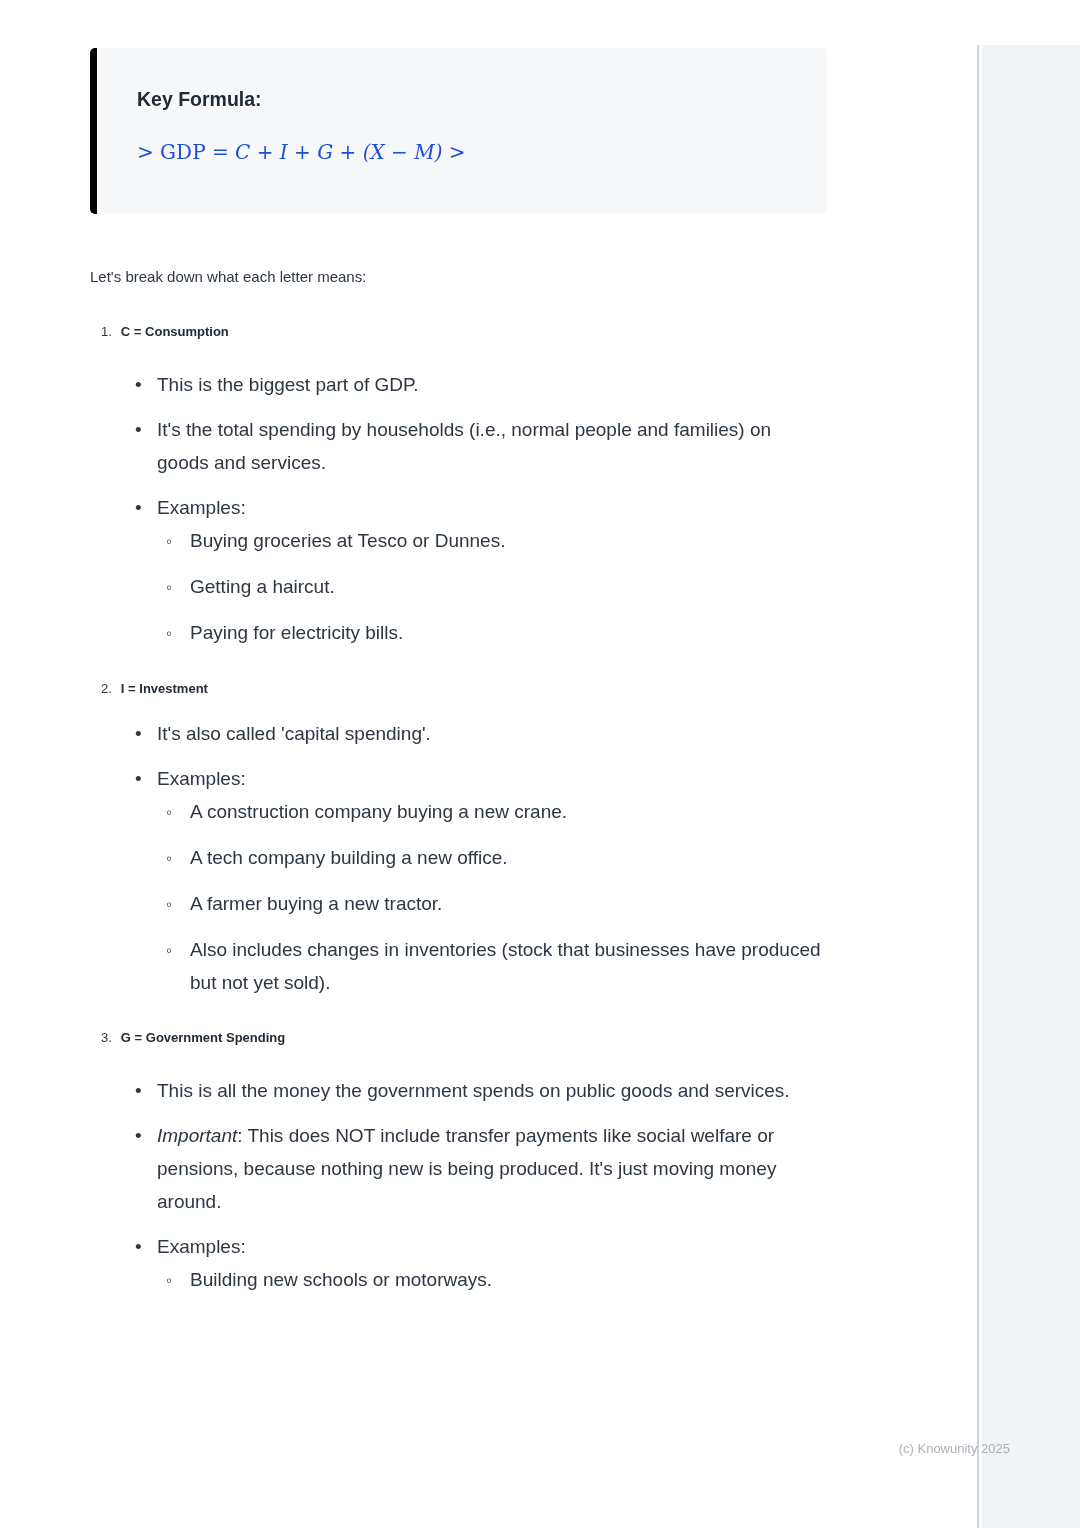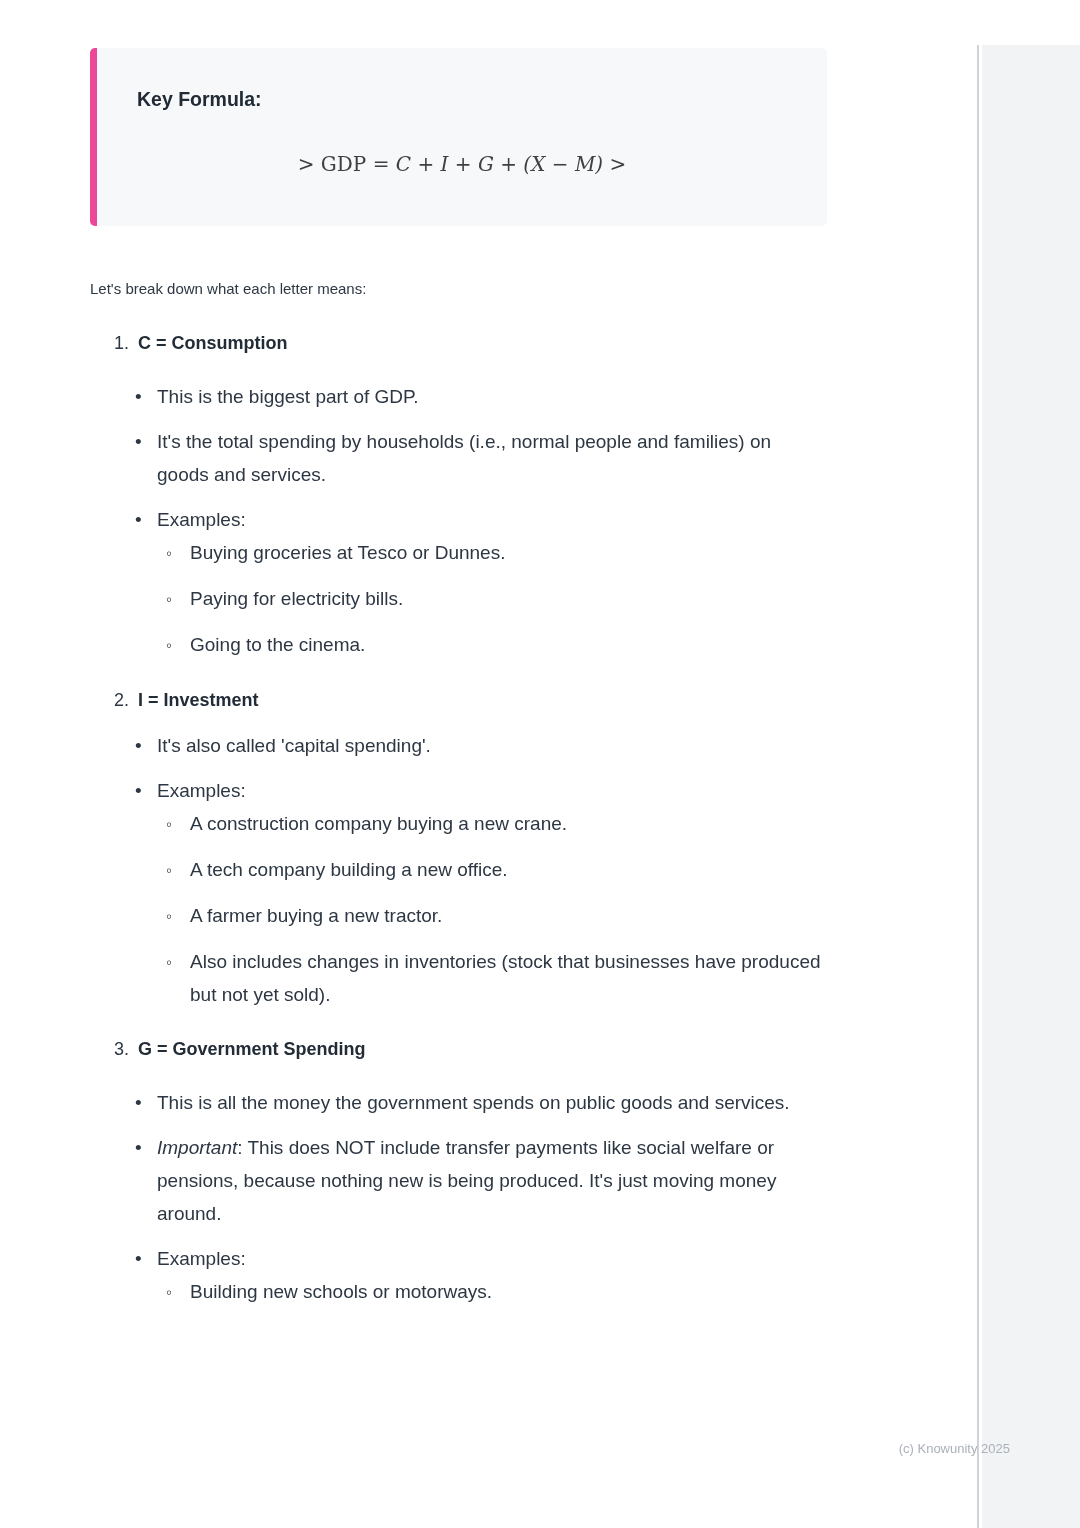--- a/index.html
+++ b/index.html
@@ -19,36 +19,36 @@
   .gutter {
     position:absolute; left:982px; top:45px; right:0; height:1483px;
     background:#f1f3f5;
   }
 
   .content { position:absolute; left:90px; top:48px; width:737px; }
 
   
   .callout {
     background:#f7f8fa;
-    border-left:7px solid #ec4899;
+    border-left:7px solid #000000;
     border-radius:5px;
     padding:38px 40px 48px 40px;
   }
   .callout-title { font-size:19.5px; font-weight:bold; color:#212b35; line-height:26px; }
   .formula {
-    margin-top:38px; text-align:center;
+    margin-top:26px; text-align:left;
     font-family:"DejaVu Serif", serif;
-    font-size:20px; color:#404040; line-height:28px;
+    font-size:20px; color:#1d4ed8; line-height:28px;
   }
   .formula .var { font-style:italic; }
 
   
   .intro { margin-top:46px; font-size:15px; line-height:33px; }
 
-  .heading { margin-top:22px; font-size:18px; line-height:33px; margin-left:24px; }
+  .heading { margin-top:22px; font-size:13px; line-height:33px; margin-left:11px; }
   .heading .num { margin-right:9px; }
   .heading .ttl { font-weight:bold; color:#222c36; }
 
   .li { display:flex; align-items:flex-start; margin-top:12px; font-size:19px; line-height:33px; }
   .li.first { margin-top:20px; }
   .li.sub-first { margin-top:0; }
 
   .li.l1 { margin-left:45px; }
   .li.l1 .mk { flex:0 0 22px; }
   .li.l2 { margin-left:76px; }
@@ -99,25 +99,25 @@
     <div class="li l1">
       <span class="mk mk-disc"></span>
       <span class="txt">Examples:</span>
     </div>
     <div class="li l2 sub-first">
       <span class="mk mk-circ"></span>
       <span class="txt">Buying groceries at Tesco or Dunnes.</span>
     </div>
     <div class="li l2">
       <span class="mk mk-circ"></span>
-      <span class="txt">Paying for electricity bills.</span>
+      <span class="txt">Getting a haircut.</span>
     </div>
     <div class="li l2">
       <span class="mk mk-circ"></span>
-      <span class="txt">Going to the cinema.</span>
+      <span class="txt">Paying for electricity bills.</span>
     </div>
 
     <div class="heading">
       <span class="num">2.</span><span class="ttl">I = Investment</span>
     </div>
     <div class="li l1">
       <span class="mk mk-disc"></span>
       <span class="txt">It's also called 'capital spending'.</span>
     </div>
     <div class="li l1">

